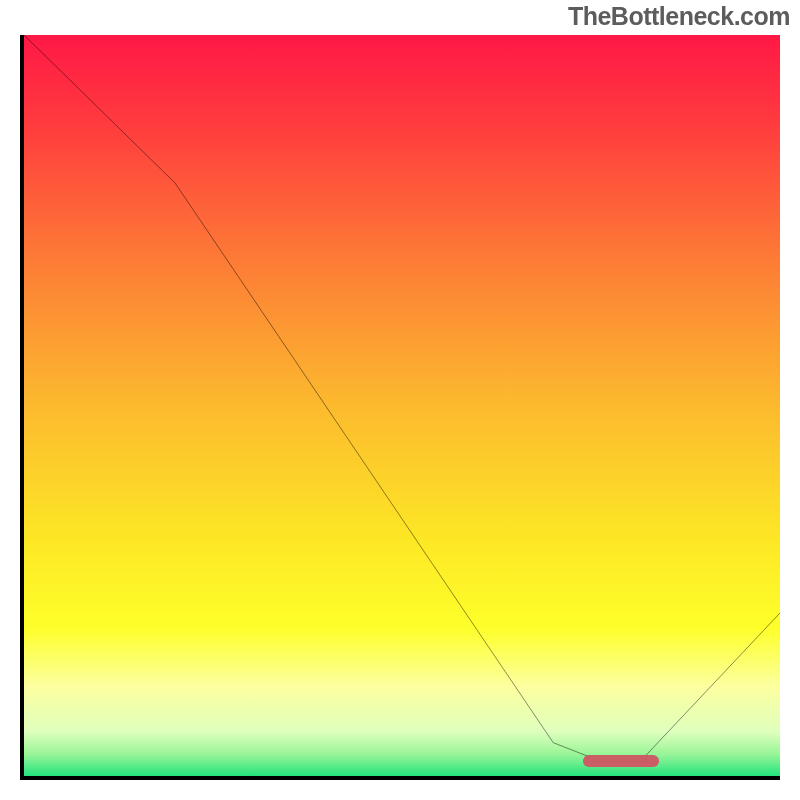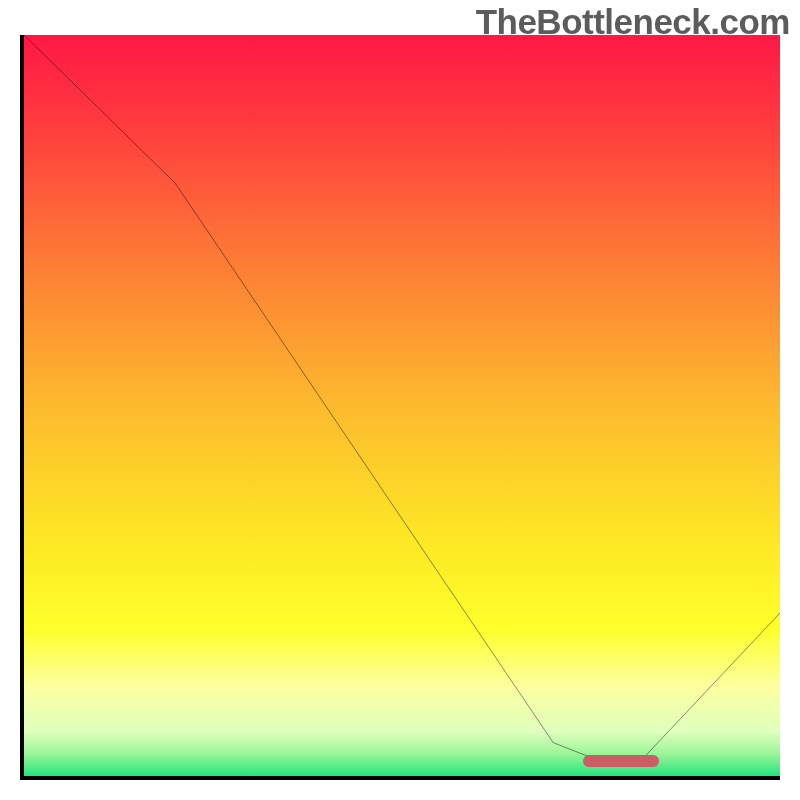--- a/index.html
+++ b/index.html
@@ -13,21 +13,21 @@
   .chart-container {
     position: relative;
     width: 800px;
     height: 800px;
   }
   .watermark {
     position: absolute;
     top: 2px;
     right: 10px;
     font-family: Arial, Helvetica, sans-serif;
-    font-size: 35px;
+    font-size: 25px;
     font-weight: 600;
     color: #5c5c5c;
     letter-spacing: -0.5px;
     z-index: 5;
     margin-left: 32px;
   }
   .frame {
     position: absolute;
     left: 20px;
     top: 35px;

